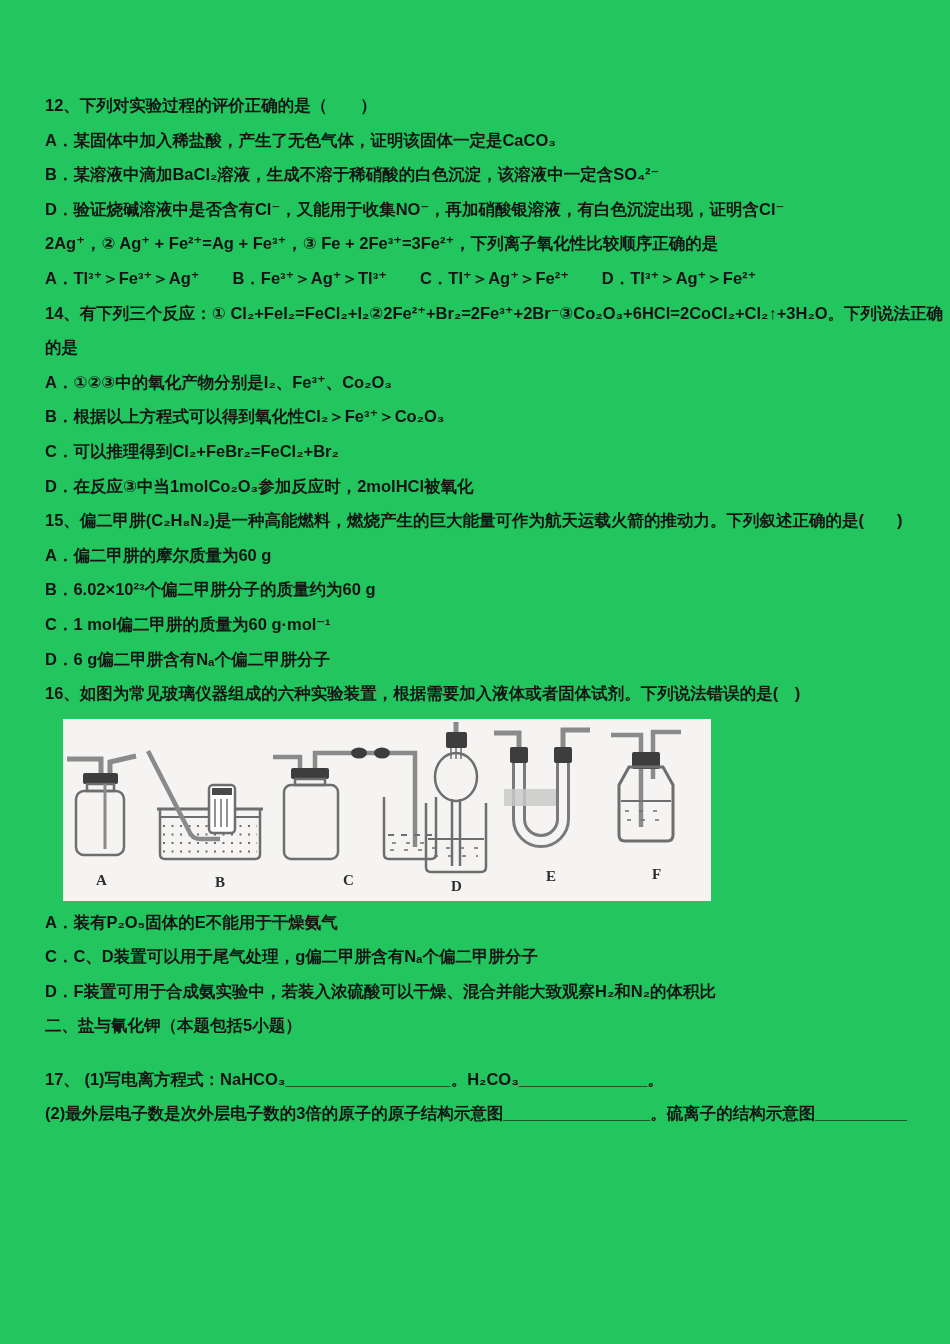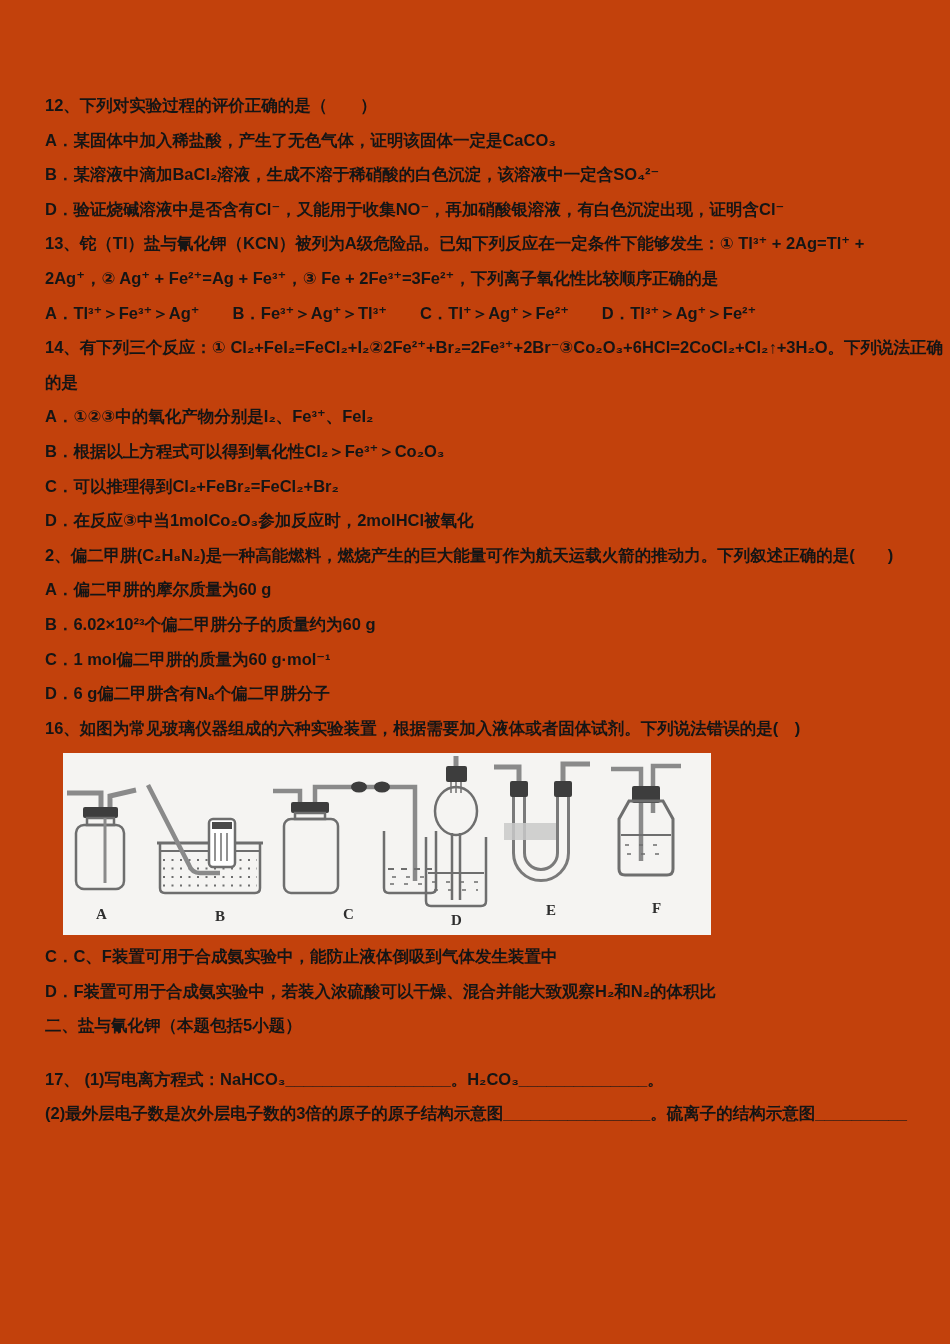--- a/index.html
+++ b/index.html
@@ -1,19 +1,19 @@
 <!DOCTYPE html>
 <html><head>
 <meta charset="utf-8">
 <style>
   html,body{margin:0;padding:0;background:#e8e8e8;}
   .page{
     position:relative;
     width:950px;height:1344px;
-    background:#c2410c;
+    background:#22c55e;
     box-sizing:border-box;
     padding:88px 26px 0 45px;
     font-family:"Liberation Sans","DejaVu Sans",sans-serif;
     font-weight:700;
     color:#151515;
     font-size:16.5px;
     overflow:hidden;
   }
   .line{line-height:34.6px;white-space:nowrap;}
   .line.tight{line-height:28px;margin-top:22px;}
@@ -39,32 +39,31 @@
 </head>
 <body>
 
 <div class="page">
 
   <div class="line">12、下列对实验过程的评价正确的是（　　）</div>
   <div class="line">A．某固体中加入稀盐酸，产生了无色气体，证明该固体一定是CaCO₃</div>
   <div class="line">B．某溶液中滴加BaCl₂溶液，生成不溶于稀硝酸的白色沉淀，该溶液中一定含SO₄²⁻</div>
   <div class="line">D．验证烧碱溶液中是否含有Cl⁻，又能用于收集NO⁻，再加硝酸银溶液，有白色沉淀出现，证明含Cl⁻</div>
 
-  <div class="line">13、铊（Tl）盐与氰化钾（KCN）被列为A级危险品。已知下列反应在一定条件下能够发生：① Tl³⁺ + 2Ag=Tl⁺ +</div>
   <div class="line">2Ag⁺，② Ag⁺ + Fe²⁺=Ag + Fe³⁺，③ Fe + 2Fe³⁺=3Fe²⁺，下列离子氧化性比较顺序正确的是</div>
   <div class="line">A．Tl³⁺＞Fe³⁺＞Ag⁺　　B．Fe³⁺＞Ag⁺＞Tl³⁺　　C．Tl⁺＞Ag⁺＞Fe²⁺　　D．Tl³⁺＞Ag⁺＞Fe²⁺</div>
 
   <div class="line">14、有下列三个反应：① Cl₂+FeI₂=FeCl₂+I₂②2Fe²⁺+Br₂=2Fe³⁺+2Br⁻③Co₂O₃+6HCl=2CoCl₂+Cl₂↑+3H₂O。下列说法正确</div>
   <div class="line">的是</div>
-  <div class="line">A．①②③中的氧化产物分别是I₂、Fe³⁺、FeI₂</div>
+  <div class="line">A．①②③中的氧化产物分别是I₂、Fe³⁺、Co₂O₃</div>
   <div class="line">B．根据以上方程式可以得到氧化性Cl₂＞Fe³⁺＞Co₂O₃</div>
   <div class="line">C．可以推理得到Cl₂+FeBr₂=FeCl₂+Br₂</div>
   <div class="line">D．在反应③中当1molCo₂O₃参加反应时，2molHCl被氧化</div>
 
-  <div class="line">2、偏二甲肼(C₂H₈N₂)是一种高能燃料，燃烧产生的巨大能量可作为航天运载火箭的推动力。下列叙述正确的是(　　)</div>
+  <div class="line">15、偏二甲肼(C₂H₈N₂)是一种高能燃料，燃烧产生的巨大能量可作为航天运载火箭的推动力。下列叙述正确的是(　　)</div>
   <div class="line">A．偏二甲肼的摩尔质量为60 g</div>
   <div class="line">B．6.02×10²³个偏二甲肼分子的质量约为60 g</div>
   <div class="line">C．1 mol偏二甲肼的质量为60 g·mol⁻¹</div>
   <div class="line">D．6 g偏二甲肼含有Nₐ个偏二甲肼分子</div>
 
   <div class="line">16、如图为常见玻璃仪器组成的六种实验装置，根据需要加入液体或者固体试剂。下列说法错误的是(　)</div>
 
   <div class="figure">
     <svg width="648" height="182" viewBox="0 0 648 182">
 
@@ -144,20 +143,21 @@
         <path class="glass3" d="M556,66 L566,48 H600 L610,66 V116 Q610,122 604,122 H562 Q556,122 556,116 Z"></path>
         <line class="liq" x1="558" y1="82" x2="608" y2="82"></line>
         <path class="dash2" d="M562,92 H604"></path>
         <path class="dash2" d="M564,101 H602"></path>
         <text class="fig-label" x="589" y="160">F</text>
       </g>
 
     </svg>
   </div>
 
-  <div class="line">C．C、F装置可用于合成氨实验中，能防止液体倒吸到气体发生装置中</div>
+  <div class="line">A．装有P₂O₅固体的E不能用于干燥氨气</div>
+  <div class="line">C．C、D装置可以用于尾气处理，g偏二甲肼含有Nₐ个偏二甲肼分子</div>
   <div class="line">D．F装置可用于合成氨实验中，若装入浓硫酸可以干燥、混合并能大致观察H₂和N₂的体积比</div>
 
   <div class="line">二、盐与氰化钾（本题包括5小题）</div>
   <div class="line tight">17、 (1)写电离方程式：NaHCO₃__________________。H₂CO₃______________。</div>
   <div class="line loose">(2)最外层电子数是次外层电子数的3倍的原子的原子结构示意图________________。硫离子的结构示意图__________</div>
 
 </div>
 
 </body></html>

